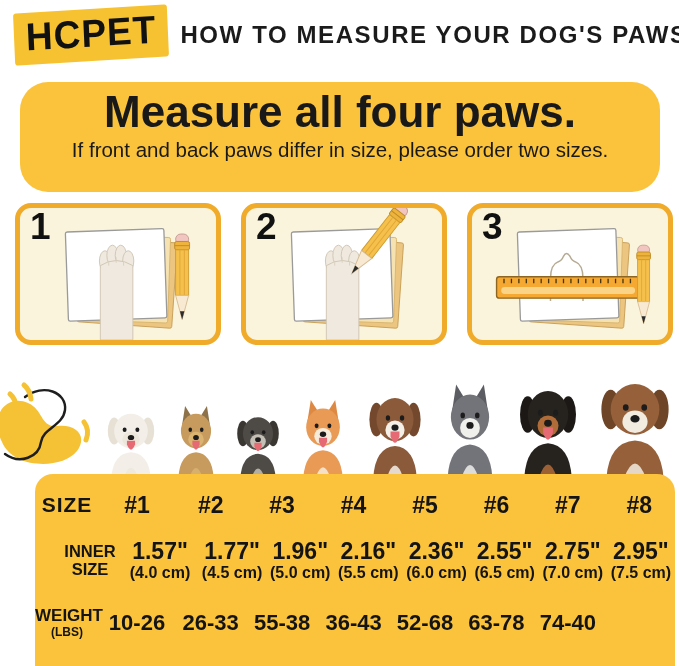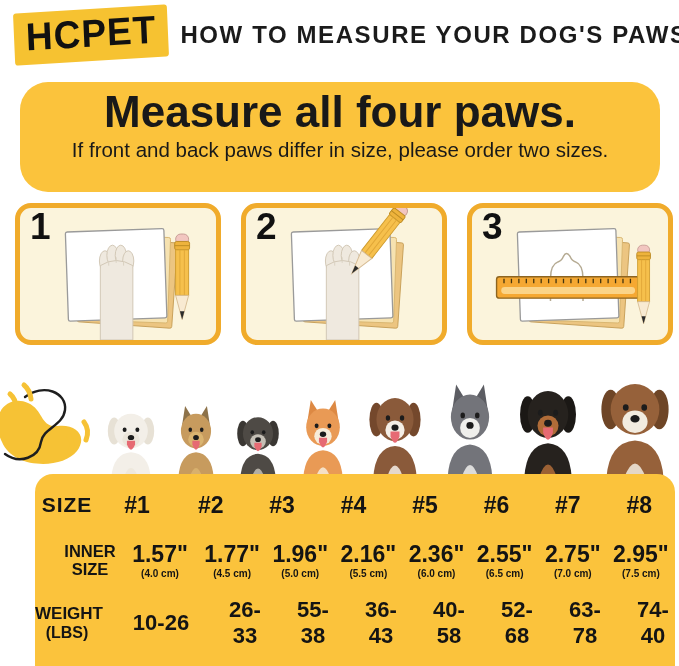--- a/index.html
+++ b/index.html
@@ -33,30 +33,30 @@
   .swoosh{position:absolute;left:-2px;top:372px;width:108px;height:108px;}
   .dogs{position:absolute;left:102px;right:2px;bottom:188px;display:flex;
         align-items:flex-end;justify-content:space-between;z-index:1;}
 
   
   .chart{position:absolute;left:35px;top:474px;width:640px;height:230px;border-radius:18px;
          background:var(--yellow,#fbc33c);z-index:2;box-sizing:border-box;padding-top:8px;}
   .crow{display:grid;grid-template-columns:64px 76px repeat(7,1fr);align-items:center;}
   .row-size{height:46px;}
   .row-width{height:66px;padding-left:23px;}
-  .row-weight{height:58px;gap:24px;}
+  .row-weight{height:58px;}
   .rlabel{text-align:center;font-weight:bold;color:#141414;line-height:1.08;}
   .row-size .rlabel{font-size:21px;letter-spacing:1px;}
   .row-width .rlabel{font-size:16.5px;}
   .row-weight .rlabel{font-size:17px;}
-  .rlabel .sub{display:block;font-size:16px;}
+  .rlabel .sub{display:block;font-size:12px;}
   .cell{text-align:center;font-weight:bold;color:#141414;}
   .row-size .cell{font-size:23px;}
   .cell .in{display:block;font-size:23px;line-height:1.05;}
-  .cell .cm{display:block;font-size:10px;line-height:1.3;}
+  .cell .cm{display:block;font-size:16px;line-height:1.3;}
   .row-weight .cell{font-size:22px;}
 </style>
 </head>
 <body>
 
 <div class="page">
 
   <div class="header">
     <div class="logo">
       <span>HCPET</span>
@@ -288,20 +288,19 @@
 
     <div class="crow row-weight">
       <div class="rlabel">
         <span>WEIGHT</span>
         <span class="sub">(LBS)</span>
       </div>
       <div class="cell">10-26</div>
       <div class="cell">26-33</div>
       <div class="cell">55-38</div>
       <div class="cell">36-43</div>
-      <div class="cell">40-58</div>
       <div class="cell">52-68</div>
       <div class="cell">63-78</div>
       <div class="cell">74-40</div>
     </div>
   </div>
 
 </div>
 
 </body></html>

